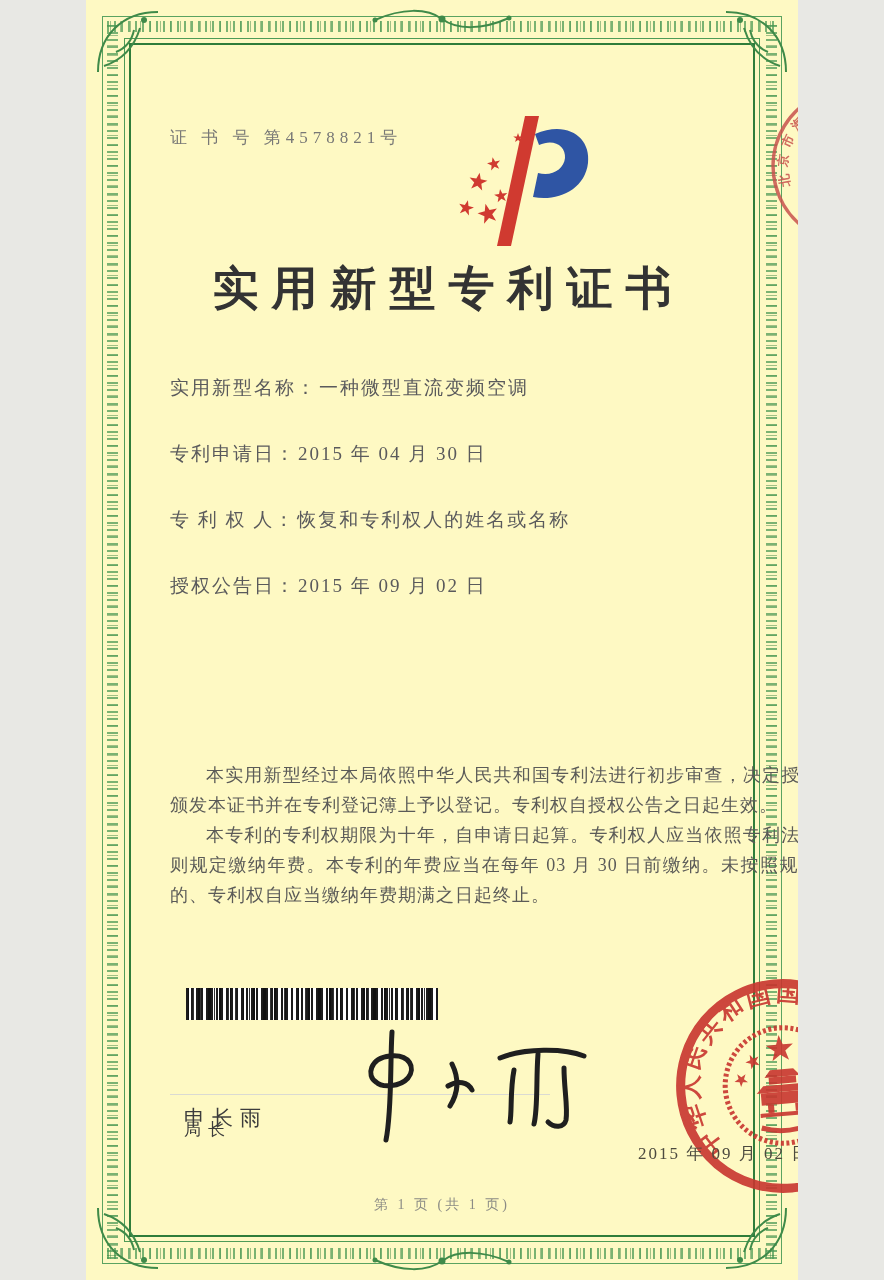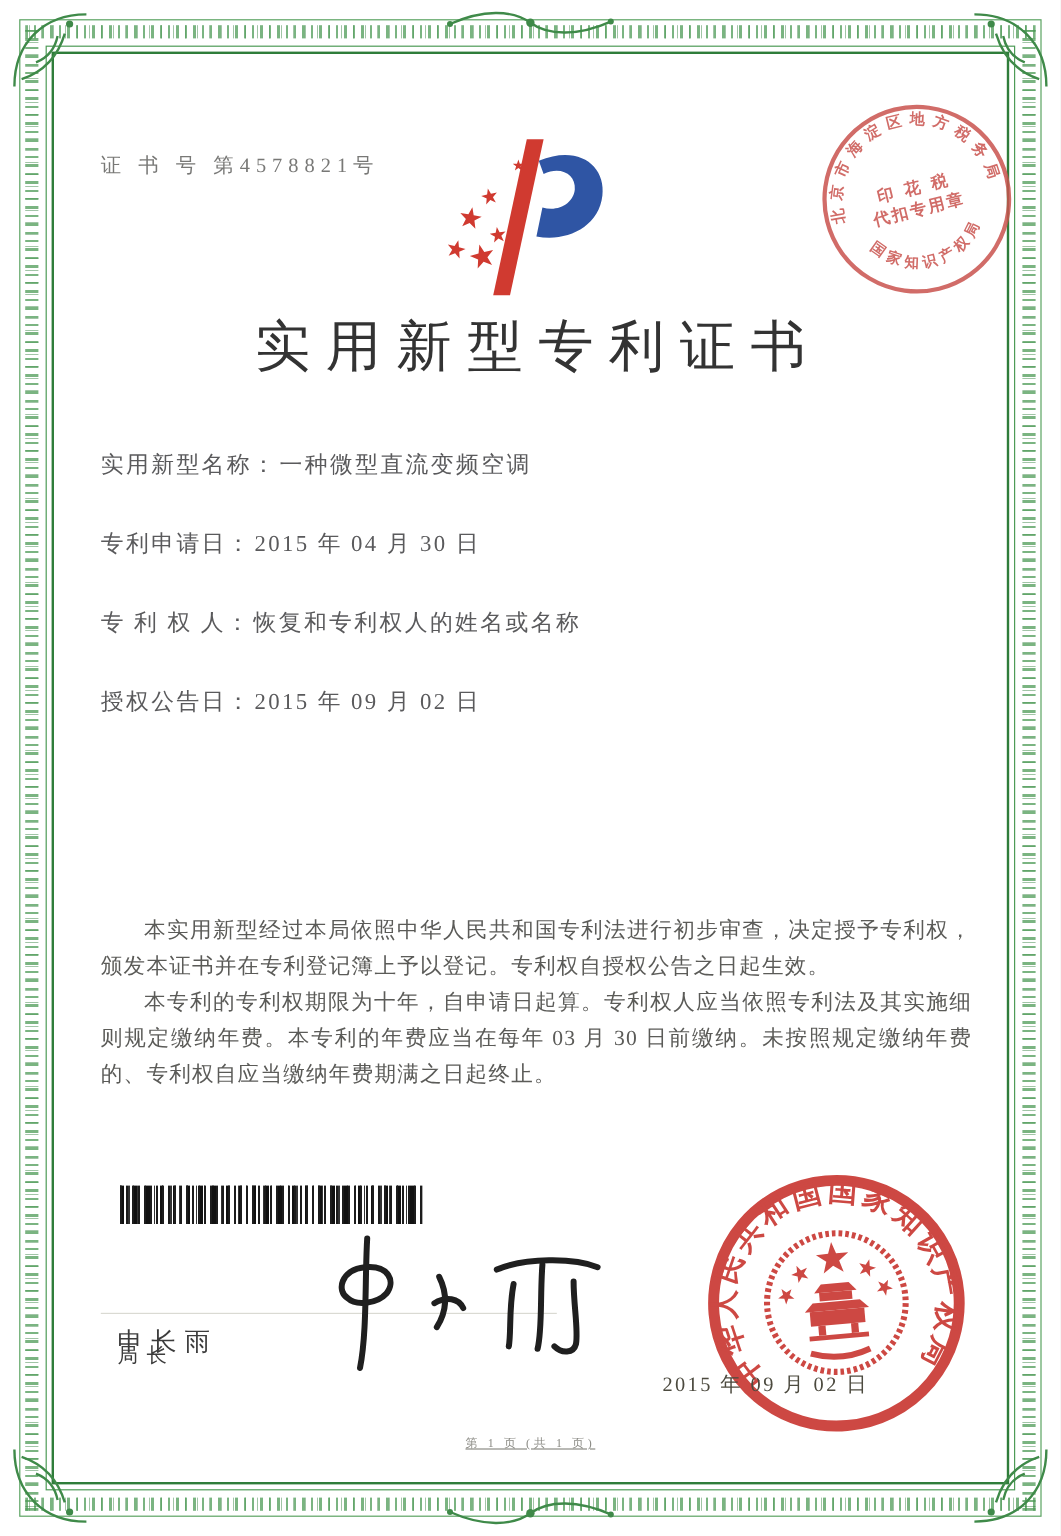--- a/index.html
+++ b/index.html
@@ -1,18 +1,18 @@
 <!DOCTYPE html>
 <html><head>
 <meta charset="utf-8">
 <style>
   html,body{margin:0;padding:0;background:#e8e8e4;}
   .page{
-    position:relative;width:884px;height:1280px;margin:0 auto;
-    background:#ffffff;overflow:hidden;
+    position:relative;width:712px;height:1280px;margin:0 auto;
+    background:#fef9c3;overflow:hidden;
     font-family:"Liberation Serif","DejaVu Serif",serif;
   }
   
   .frame-outer{position:absolute;inset:16px;border:1.5px solid #5aa361;pointer-events:none;}
   .frame-band-top,.frame-band-bottom{
     position:absolute;left:21px;right:21px;height:11px;
     background:
       repeating-linear-gradient(90deg, rgba(78,155,87,.75) 0 2px, rgba(255,255,255,0) 2px 7px),
       repeating-linear-gradient(90deg, rgba(255,255,255,0) 0 3px, rgba(47,125,58,.45) 3px 4px, rgba(255,255,255,0) 4px 10px);
   }
@@ -35,21 +35,21 @@
   .mid-orn.top{top:6px;} .mid-orn.bottom{bottom:6px;transform:translateX(-50%) scaleY(-1);}
   
   .cert-number{
     position:absolute;left:84px;top:126px;font-size:17px;color:#787876;
     letter-spacing:5px;
   }
   .logo{position:absolute;left:352px;top:110px;width:160px;height:142px;}
   .tax-seal{position:absolute;left:678px;top:80px;width:172px;height:172px;transform:rotate(-14deg);opacity:.85;}
   .title{
     position:absolute;left:0;right:0;top:258px;text-align:center;
-    font-size:46px;font-weight:400;color:#333;letter-spacing:13px;text-indent:13px;
+    font-size:46px;font-weight:700;color:#333;letter-spacing:13px;text-indent:13px;
   }
   .fields{position:absolute;left:84px;top:374px;width:740px;}
   .field-row{margin:0 0 39px 0;font-size:19px;line-height:27px;color:#5a5a5c;letter-spacing:2px;white-space:nowrap;}
   .field-row .val{margin-left:2px;margin-top:29px;}
   .body-text{
     position:absolute;left:84px;top:760px;width:726px;
     font-size:18px;line-height:30px;color:#5b5b58;letter-spacing:1px;text-align:justify;
   }
   .body-text p{margin:0;text-indent:2em;}
   .barcode{
@@ -64,21 +64,21 @@
   .sig-title{position:absolute;left:98px;top:1118px;font-size:17px;color:#3c3c3c;letter-spacing:7px;}
   .sig-name{position:absolute;left:98px;top:1104px;font-size:21px;color:#3c3c3c;letter-spacing:7px;}
   .signature{position:absolute;left:246px;top:1024px;width:270px;height:122px;}
   .office-seal{position:absolute;left:583px;top:972px;width:228px;height:228px;transform:rotate(-5deg);opacity:.9;z-index:2;}
   .seal-date{
     position:absolute;left:552px;top:1142px;z-index:3;
     font-size:17px;color:#4c4a3f;letter-spacing:2px;white-space:nowrap;
   }
   .page-footer{
     position:absolute;left:0;right:0;top:1196px;text-align:center;
-    font-size:10px;color:#8b8b85;letter-spacing:3px;text-decoration:underline;
+    font-size:14px;color:#8b8b85;letter-spacing:3px;
   }
 </style>
 </head>
 <body>
 
 <div class="page">
 
   <svg width="0" height="0" style="position:absolute" aria-hidden="true">
     <defs>
       <polygon id="star" points="0,-10 2.35,-3.24 9.51,-3.09 3.80,1.24 5.88,8.09 0,4 -5.88,8.09 -3.80,1.24 -9.51,-3.09 -2.35,-3.24"></polygon>

